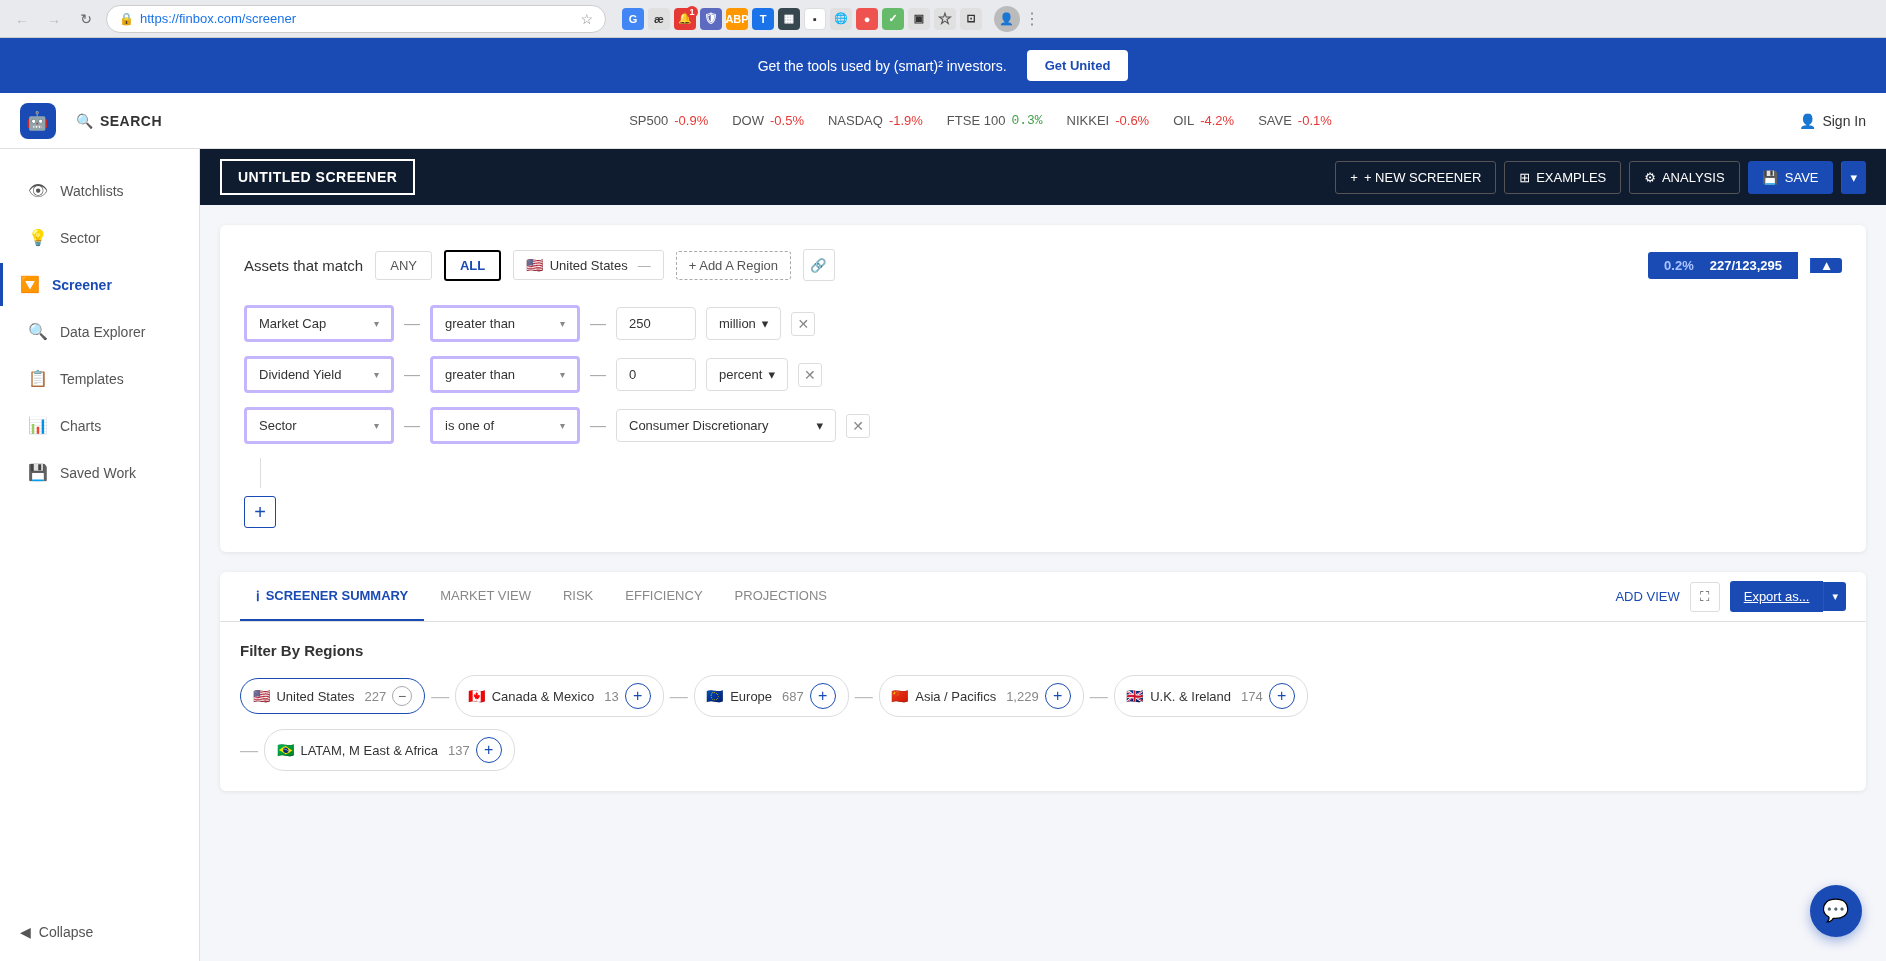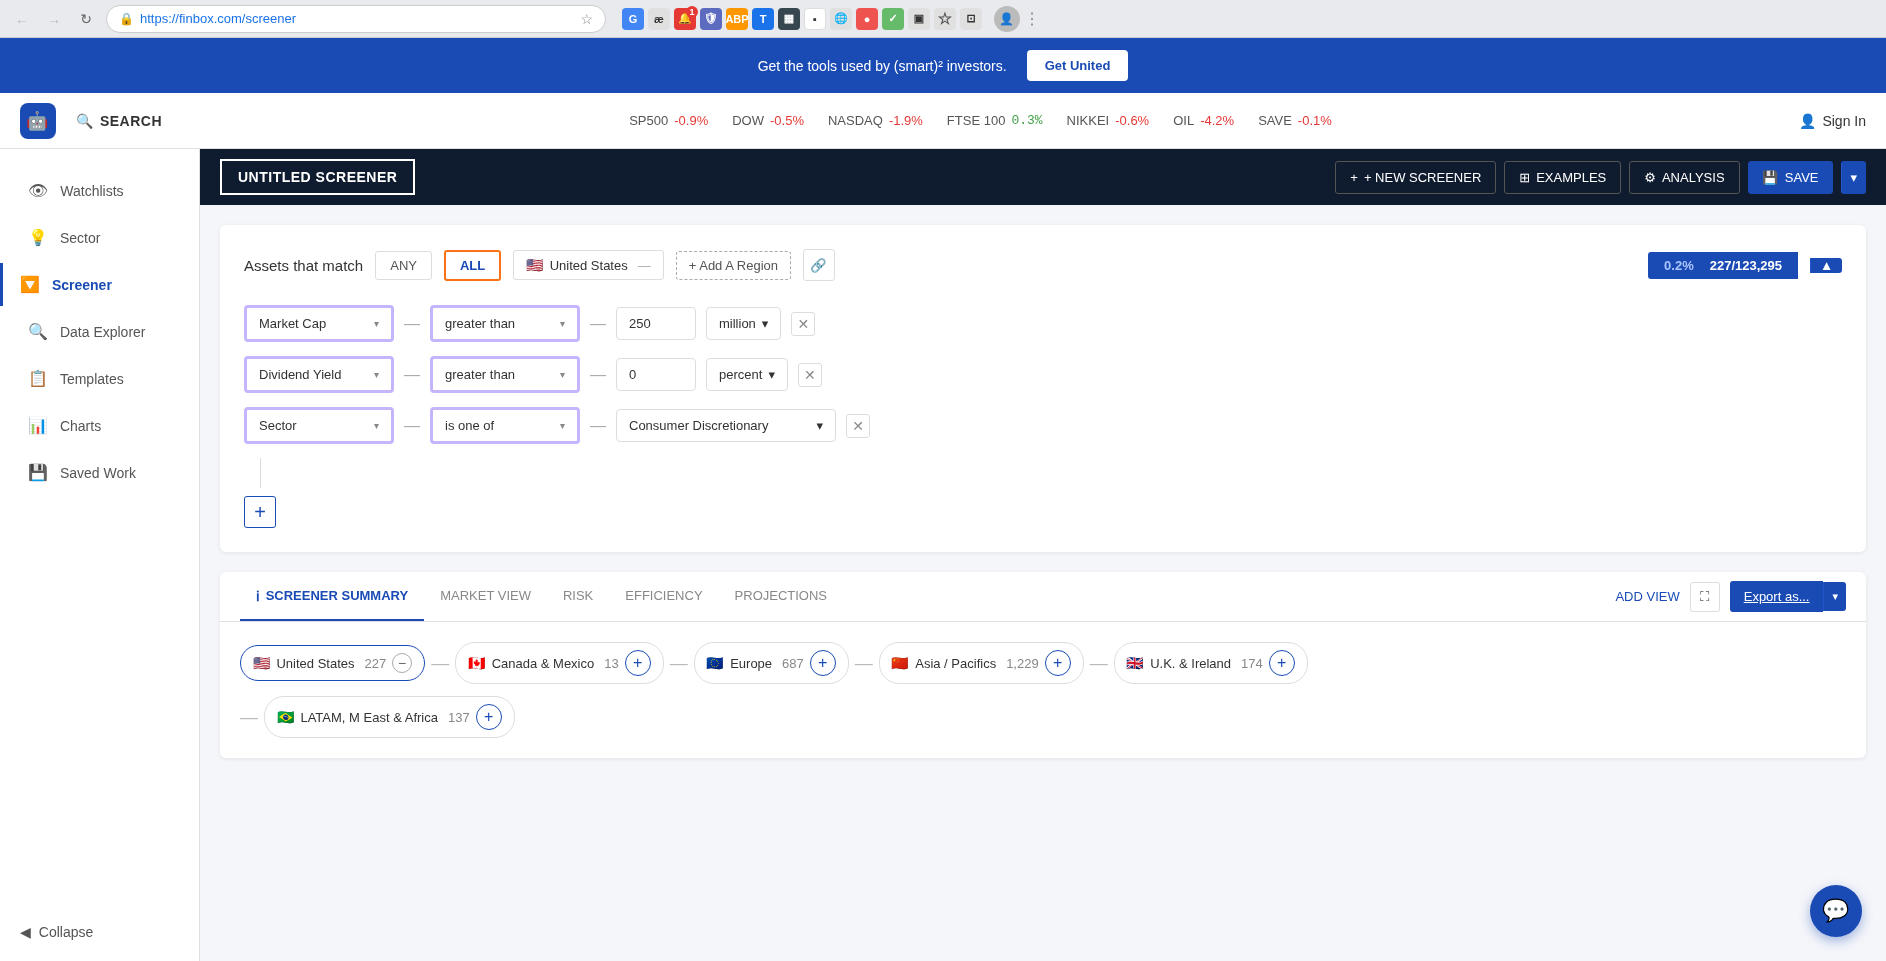--- a/index.html
+++ b/index.html
@@ -247,21 +247,21 @@
       padding: 6px 14px;
       border: 1px solid #ddd;
       background: white;
       cursor: pointer;
       font-size: 13px;
       border-radius: 3px;
       color: #555;
     }
     .match-btn.active {
       background: white;
-      border: 2px solid #f97316;
+      border: 2px solid #000000;
       color: #1a4bb5;
       font-weight: 600;
     }
     .region-btn {
       display: flex;
       align-items: center;
       gap: 6px;
       padding: 6px 12px;
       border: 1px solid #ddd;
       background: white;
@@ -790,20 +790,21 @@
           <button class="add-view-btn">ADD VIEW</button>
           <button class="fullscreen-btn">⛶</button>
           <div class="export-btn">
             <button class="export-main">Export as...</button>
             <button class="export-dropdown">▾</button>
           </div>
         </div>
       </div>
 
       <div class="filter-regions-section">
+        <div class="filter-regions-title">Filter By Regions</div>
         <div class="regions-row">
 
           <div class="region-tag">
             <span class="flag">🇺🇸</span>
             <span>United States</span>
             <span class="count">227</span>
             <button class="region-minus-btn">−</button>
           </div>
           <span class="region-separator">—</span>
 

